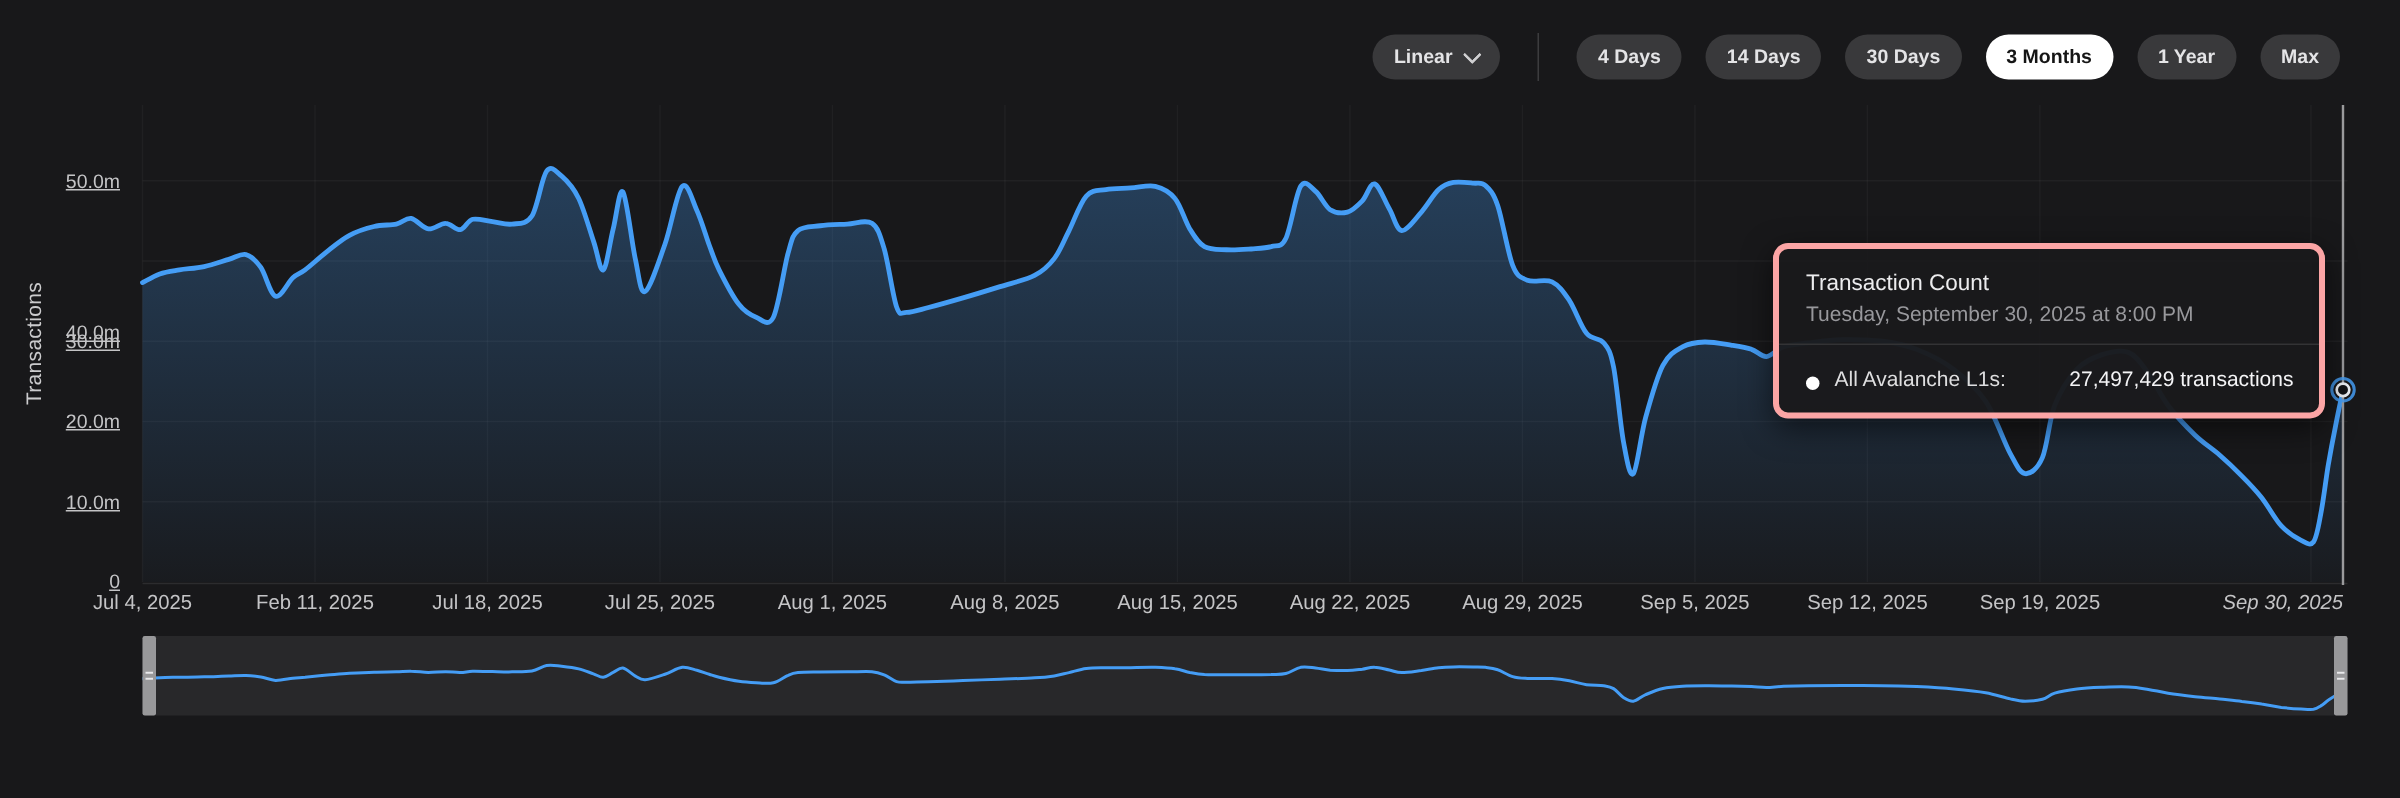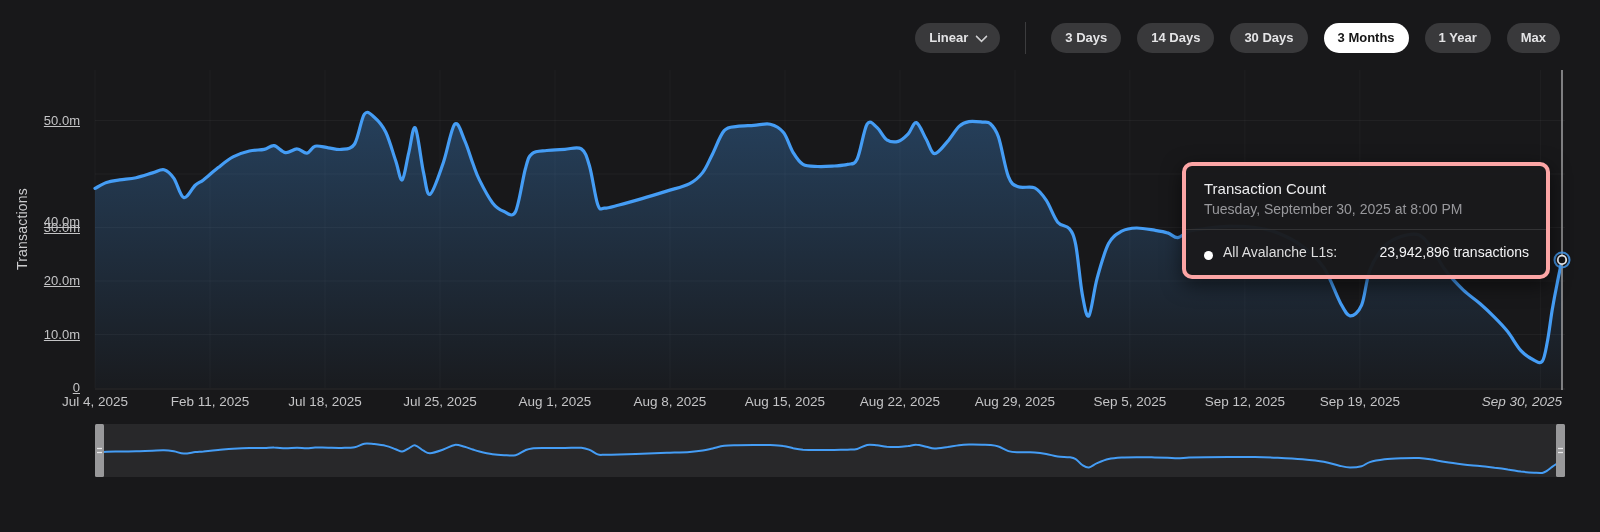--- a/index.html
+++ b/index.html
@@ -57,21 +57,21 @@
 
 <div id="app">
 
   <div class="controls">
     <button class="pill">
       <span>Linear</span>
       <span class="chev"></span>
     </button>
     <div class="divider"></div>
     <div class="ranges" id="ranges">
-        <button class="pill">3 Days</button>
+        <button class="pill">4 Days</button>
         <button class="pill">14 Days</button>
         <button class="pill">30 Days</button>
         <button class="pill active">3 Months</button>
         <button class="pill">1 Year</button>
         <button class="pill">Max</button>
       </div>
   </div>
 
   <div class="y-title">Transactions</div>
 
@@ -144,17 +144,17 @@
 
   <div class="tooltip">
     <div class="tt-head">
       <div class="tt-title">Transaction Count</div>
       <div class="tt-date">Tuesday, September 30, 2025 at 8:00 PM</div>
     </div>
     <div class="tt-sep"></div>
     <div class="tt-row">
       <span class="tt-dot"></span>
       <span class="tt-label">All Avalanche L1s:</span>
-      <span class="tt-value">23,942,896 transactions</span>
+      <span class="tt-value">27,497,429 transactions</span>
     </div>
   </div>
 
 </div>
 
 </body></html>

